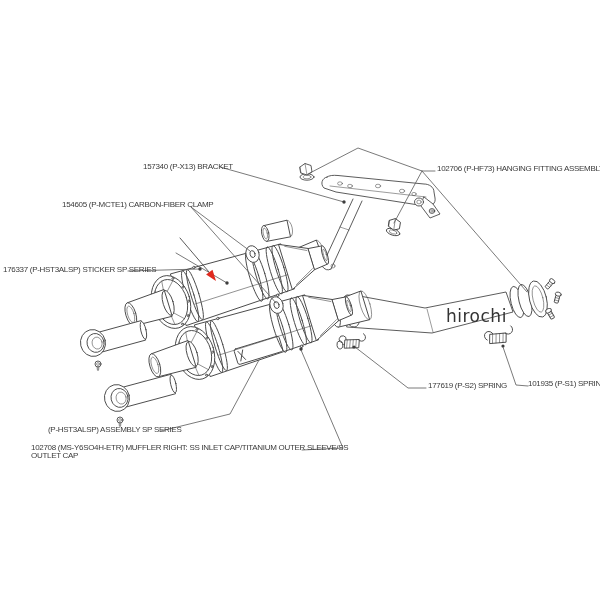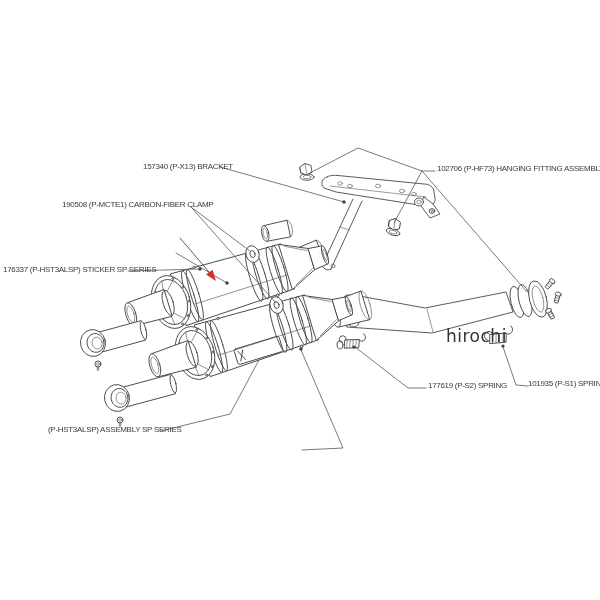--- a/index.html
+++ b/index.html
@@ -10,21 +10,21 @@
       stroke:#4a4a4a;stroke-width:0.9;fill:none;stroke-linecap:round;stroke-linejoin:round;}
   .s .f{fill:#ffffff;}
   .s .thin{stroke-width:0.55;}
   .s .ldr{stroke:#585858;stroke-width:0.8;fill:none;}
   .s .dot{fill:#3d3d3d;stroke:none;}
   .s .riv{fill:#ffffff;}
   .s text{stroke:none;}
   .lbl{position:absolute;font-size:8px;letter-spacing:-0.3px;color:#3a3a3a;
        white-space:nowrap;line-height:7.8px;}
   .wm{position:absolute;font-size:17px;color:#333333;letter-spacing:0.5px;
-      font-family:"DejaVu Sans",sans-serif;margin-top:20px;}
+      font-family:"DejaVu Sans",sans-serif;}
 </style>
 </head>
 <body>
 
 <div class="canvas">
 
 <svg class="s drawing" width="600" height="600" viewBox="0 0 600 600">
 
   <g>
 
@@ -245,27 +245,31 @@
   <g>
     <line x1="180" y1="238" x2="209" y2="272" stroke="#e02a1f" stroke-width="2.6"></line>
     <polygon points="216,281 206.1,274.6 212.5,269.8" fill="#e02a1f" stroke="none"></polygon>
   </g>
 </svg>
 
 <div class="lbl" style="left:143px;top:163px">157340 (P-X13) BRACKET</div>
 
 <div class="lbl" style="left:437px;top:165px">102706 (P-HF73) HANGING FITTING ASSEMBLY</div>
 
-<div class="lbl" style="left:62px;top:201px">190508 (P-MCTE1) CARBON-FIBER CLAMP</div>
+<div class="lbl" style="left:62px;top:201px">154605 (P-MCTE1) CARBON-FIBER CLAMP</div>
 
 
 <div class="lbl" style="left:3px;top:266px">176337 (P-HST3ALSP) STICKER SP SERIES</div>
 
 <div class="lbl" style="left:48px;top:426px">(P-HST3ALSP) ASSEMBLY SP SERIES</div>
 
+<div class="lbl" style="left:31px;top:444px">
+  <div>102708 (MS-Y6SO4H-ETR) MUFFLER RIGHT: SS INLET CAP/TITANIUM OUTER SLEEVE/SS</div>
+  <div>OUTLET CAP</div>
+</div>
 
 <div class="lbl" style="left:428px;top:382px">177619 (P-S2) SPRING</div>
 
 <div class="lbl" style="left:528px;top:380px">101935 (P-S1) SPRING</div>
 
 <div class="wm" style="left:446px;top:306px">hirochi</div>
 
 </div>
 
 </body></html>

